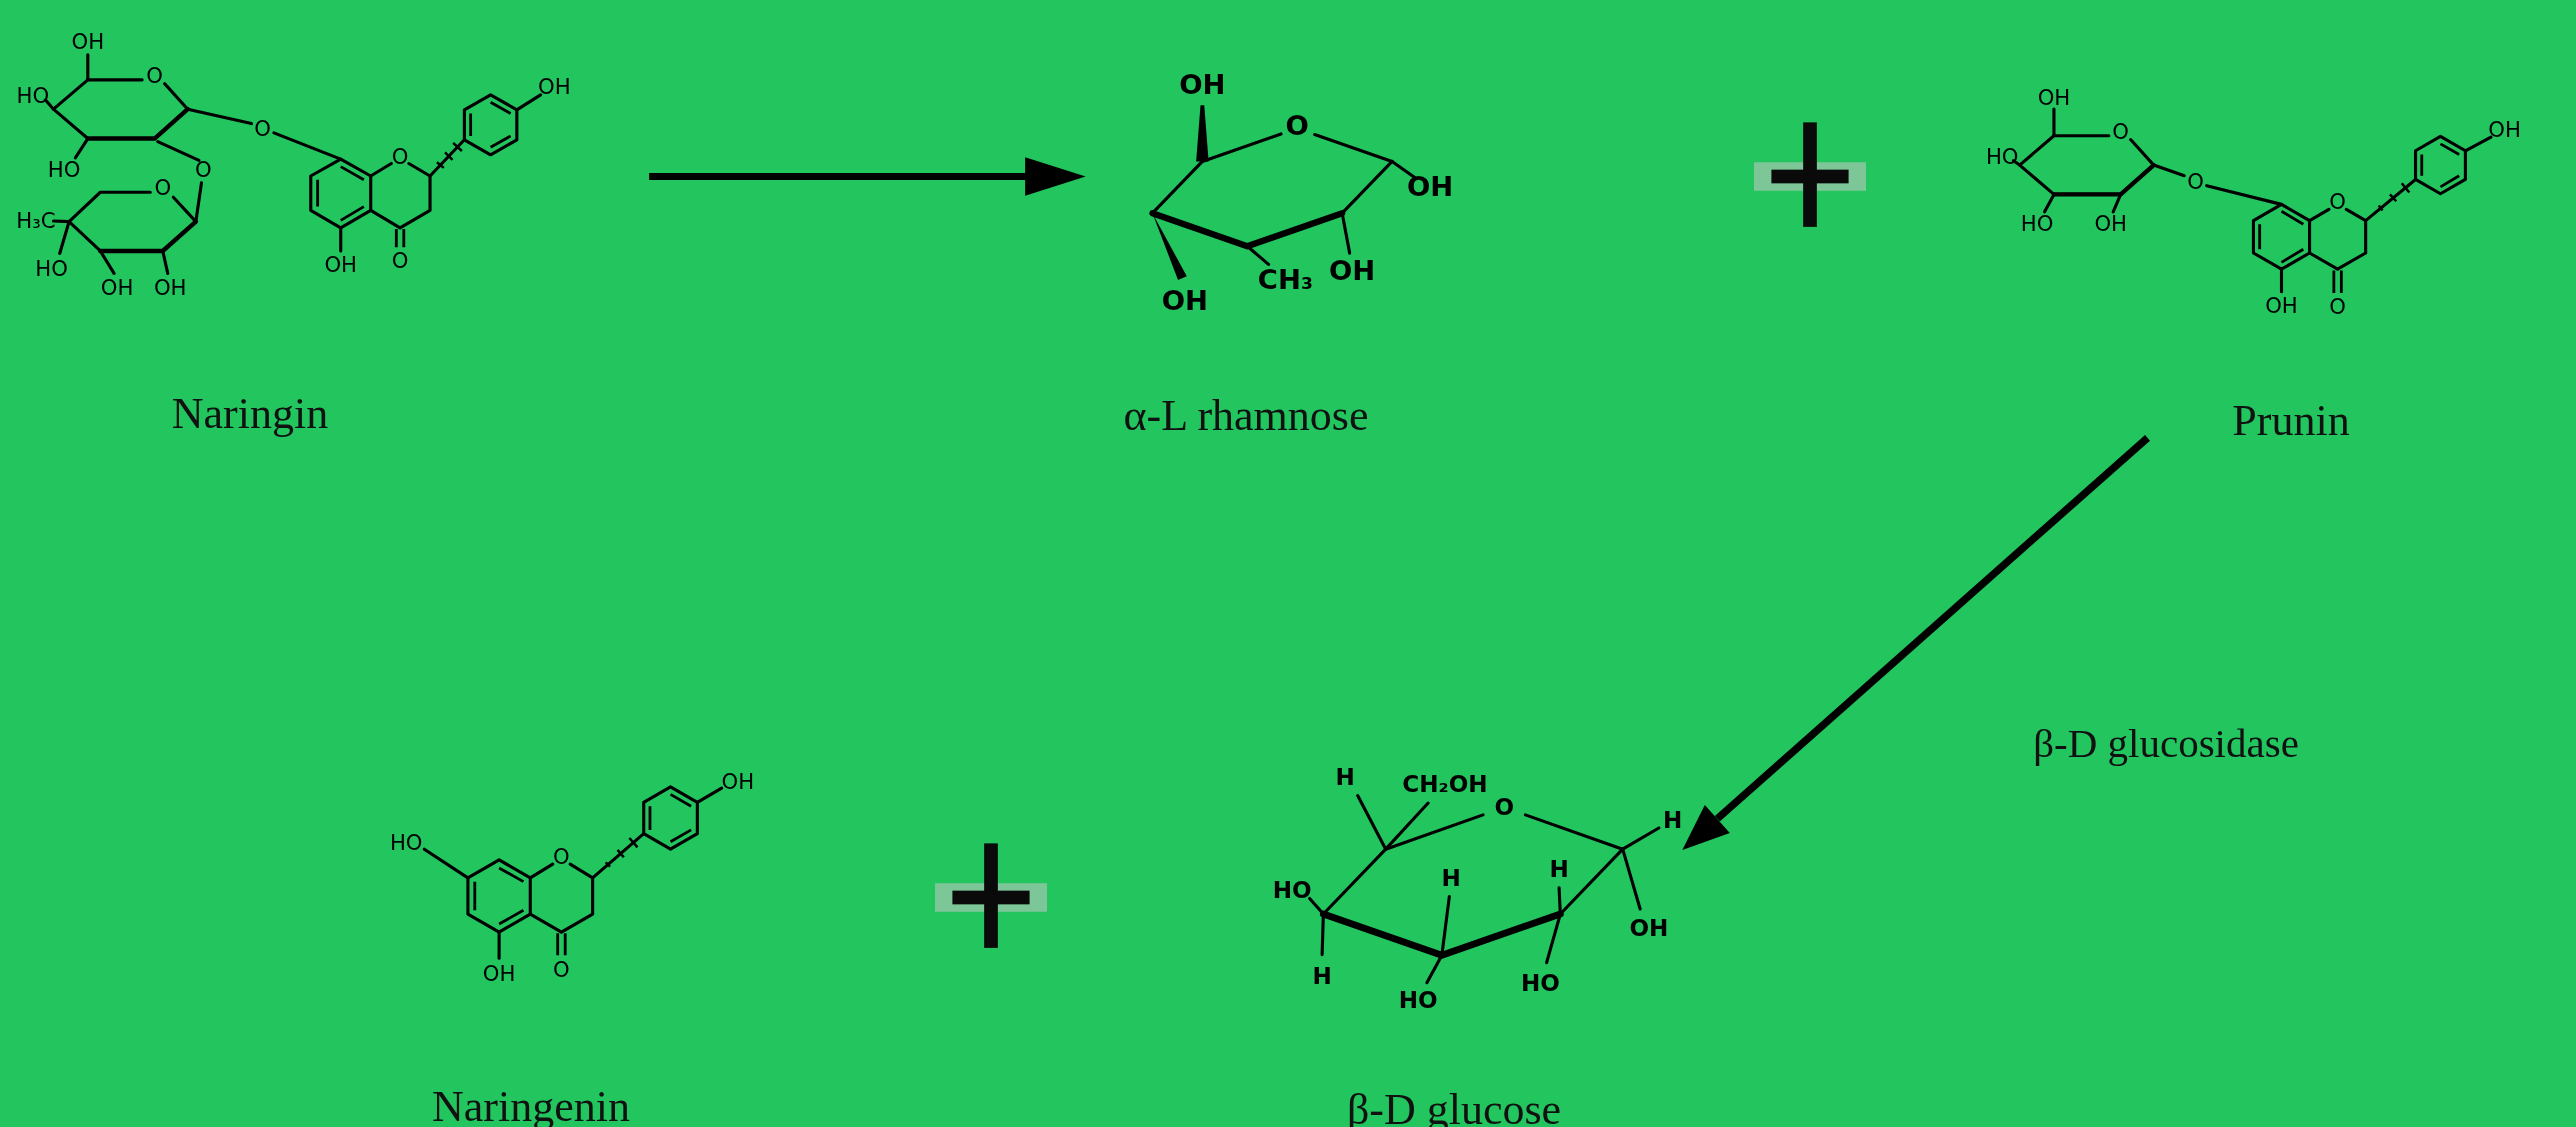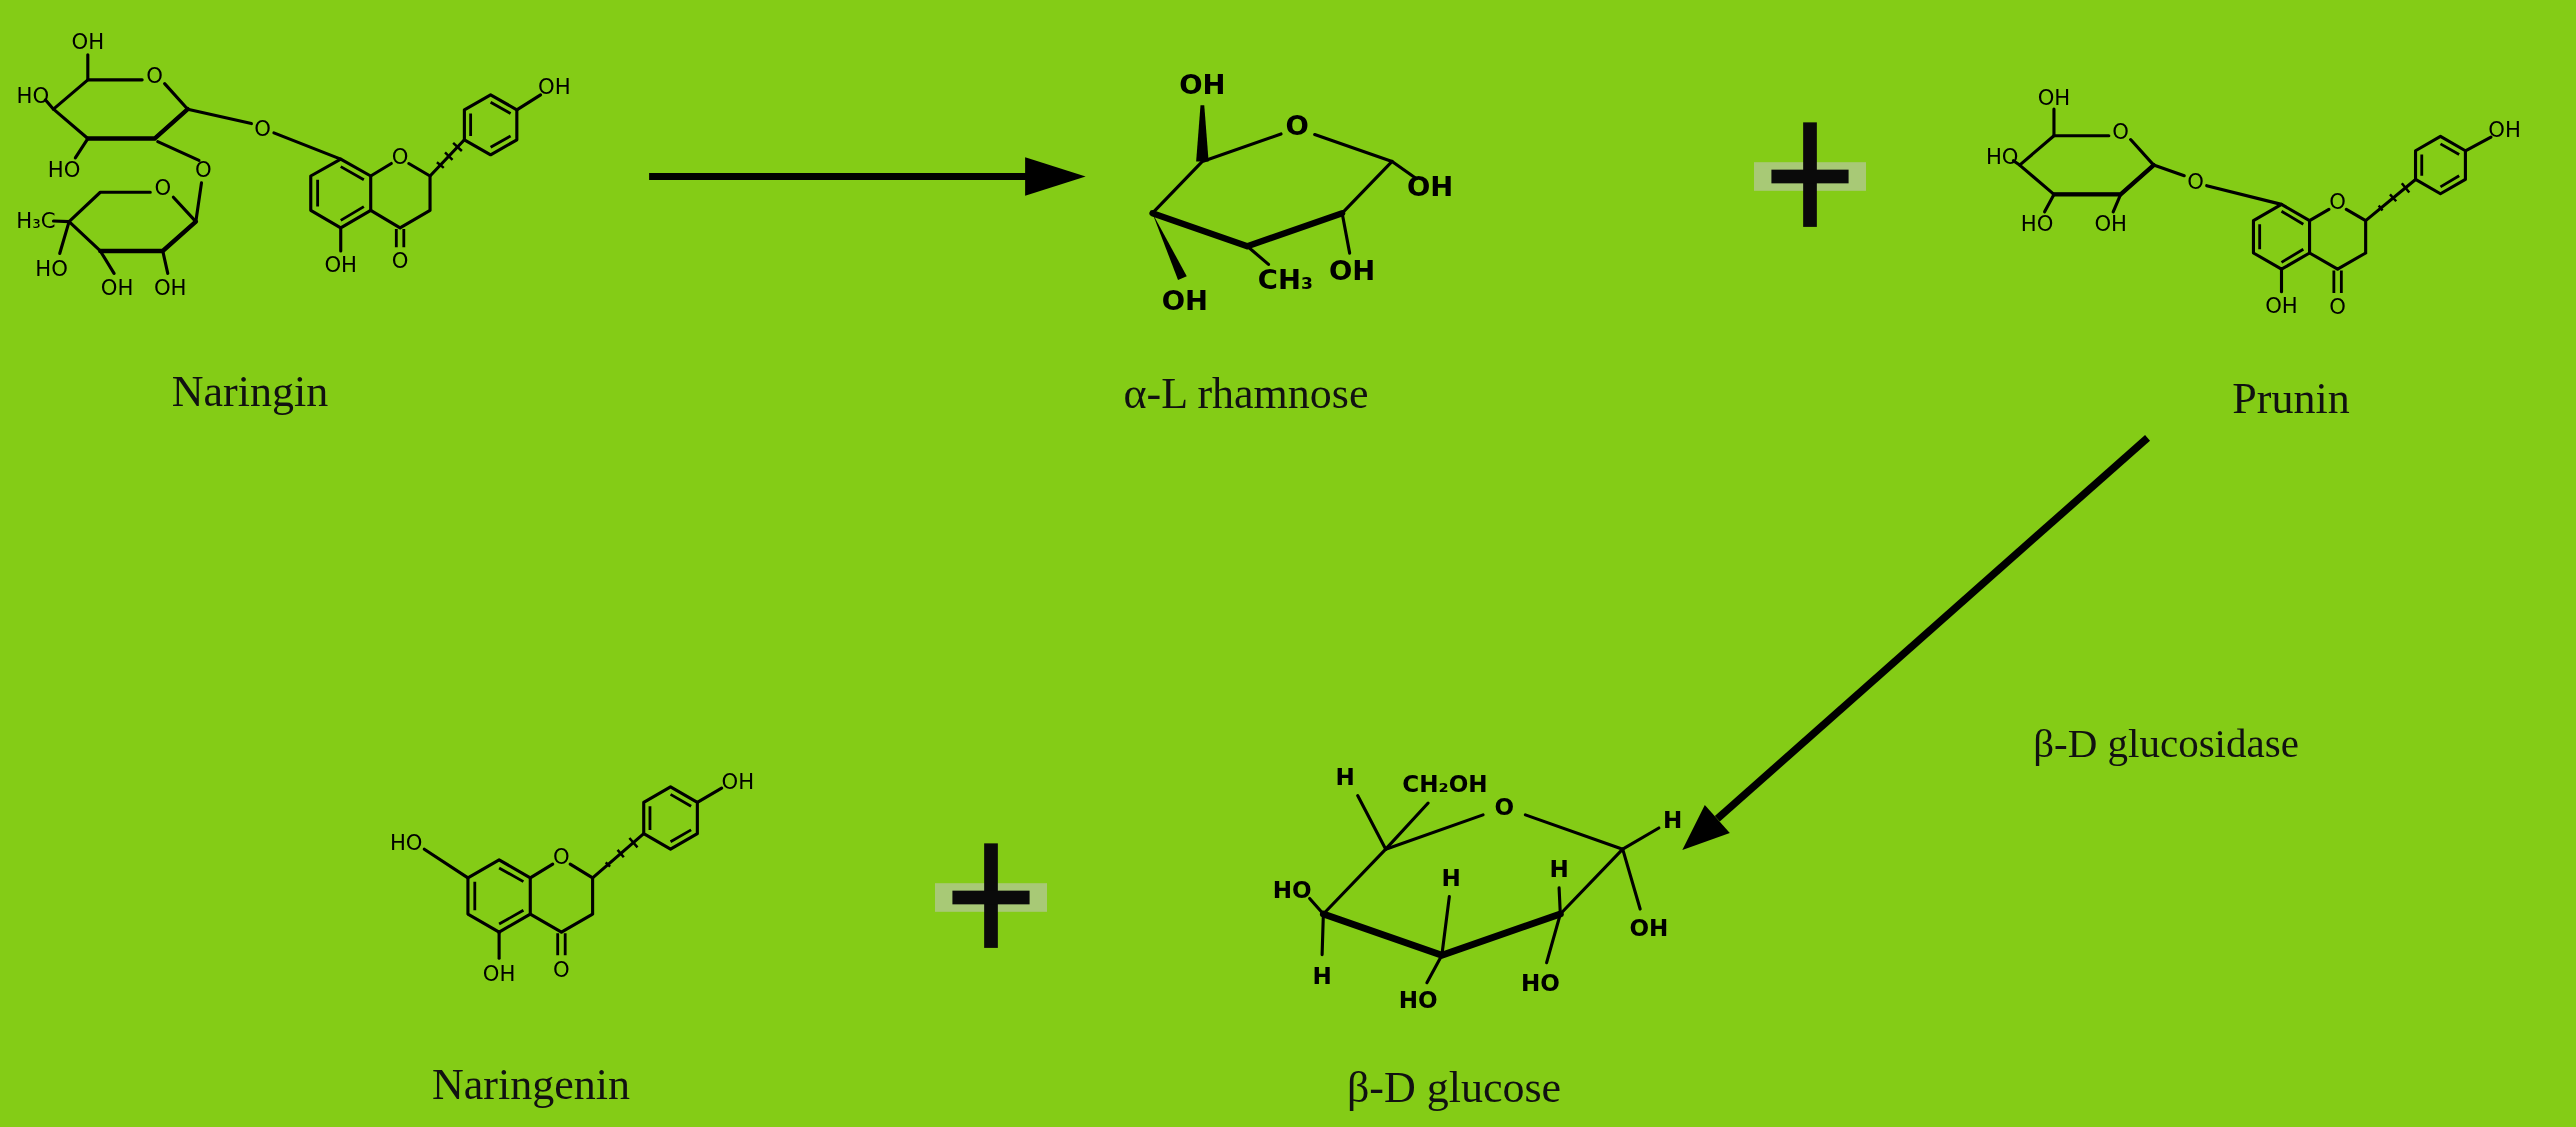--- a/index.html
+++ b/index.html
@@ -1,23 +1,23 @@
 <!DOCTYPE html>
 <html style="font-size:10px"><head>
 <meta charset="utf-8">
 <style>
   html,body { margin:0; padding:0; background:#ffffff; }
   .canvas {
-    position:relative; width:2576px; height:1128px; background:#84cc16;
+    position:relative; width:2576px; height:1128px; background:#22c55e;
     font-family:"Liberation Serif","DejaVu Serif",serif; overflow:hidden;
   }
   .panel { position:absolute; }
   .cmpd-label {
     position:absolute; transform:translate(-50%,-50%);
-    font-size:44px; color:#111; white-space:nowrap;
+    font-size:44px; color:#111; white-space:nowrap;margin-top:22px;
   }
   .enzyme-label {
     position:absolute; transform:translate(-50%,-50%);
     font-size:41px; color:#111; white-space:nowrap;
   }
   svg text { fill:#000; text-anchor:middle; dominant-baseline:central; }
   .fl-atom   { font-family:"DejaVu Sans",sans-serif; font-size:34px; font-weight:400; }
   .chair-atom{ font-family:"DejaVu Sans",sans-serif; font-size:44px; font-weight:700; }
   .glc-atom  { font-family:"DejaVu Sans",sans-serif; font-size:37px; font-weight:700; }
   .bond      { stroke:#000; stroke-width:5; fill:none; stroke-linecap:round; stroke-linejoin:round; }

